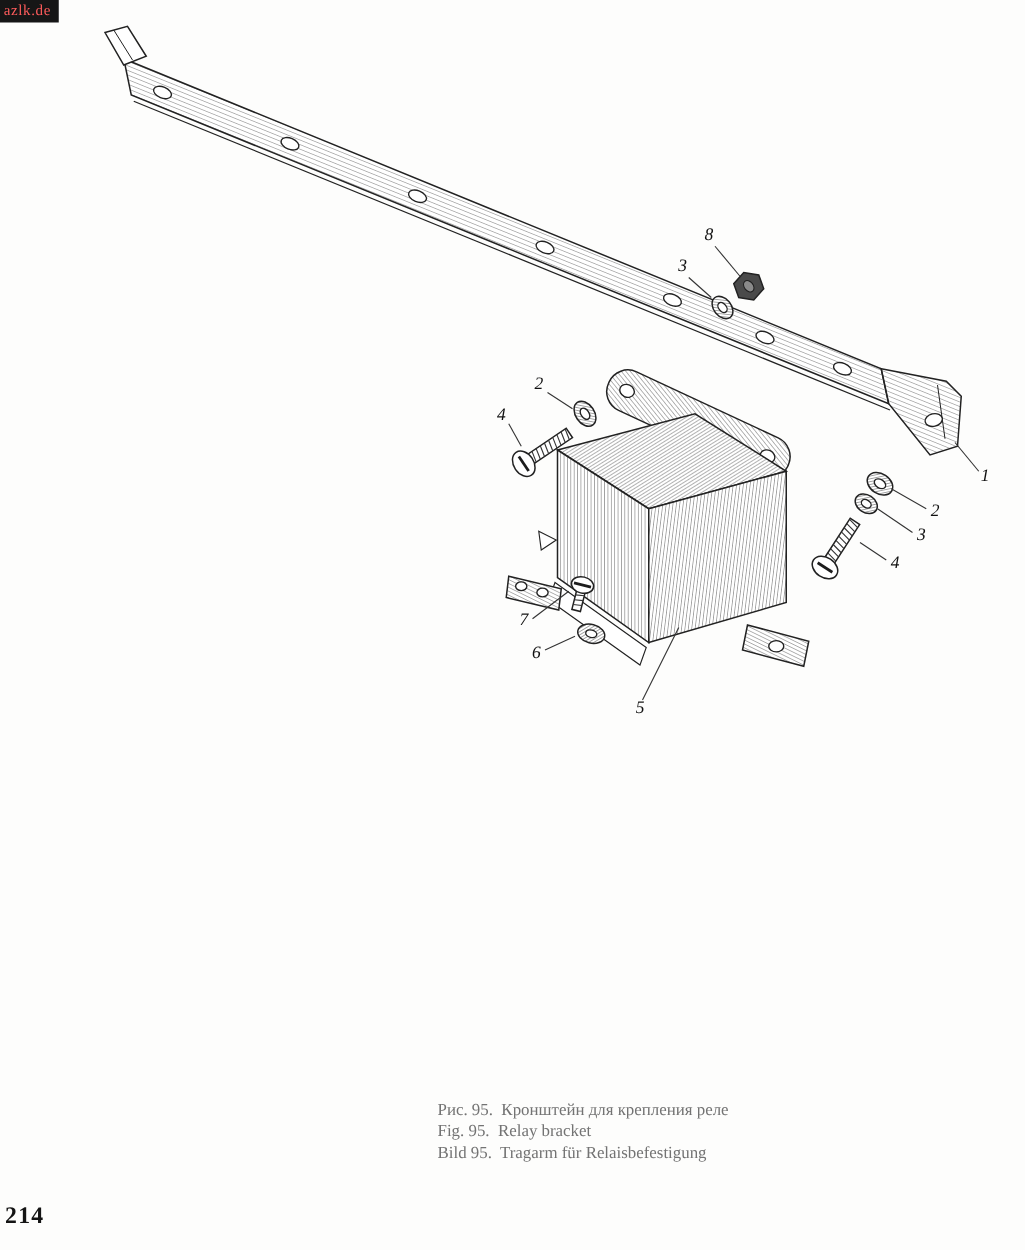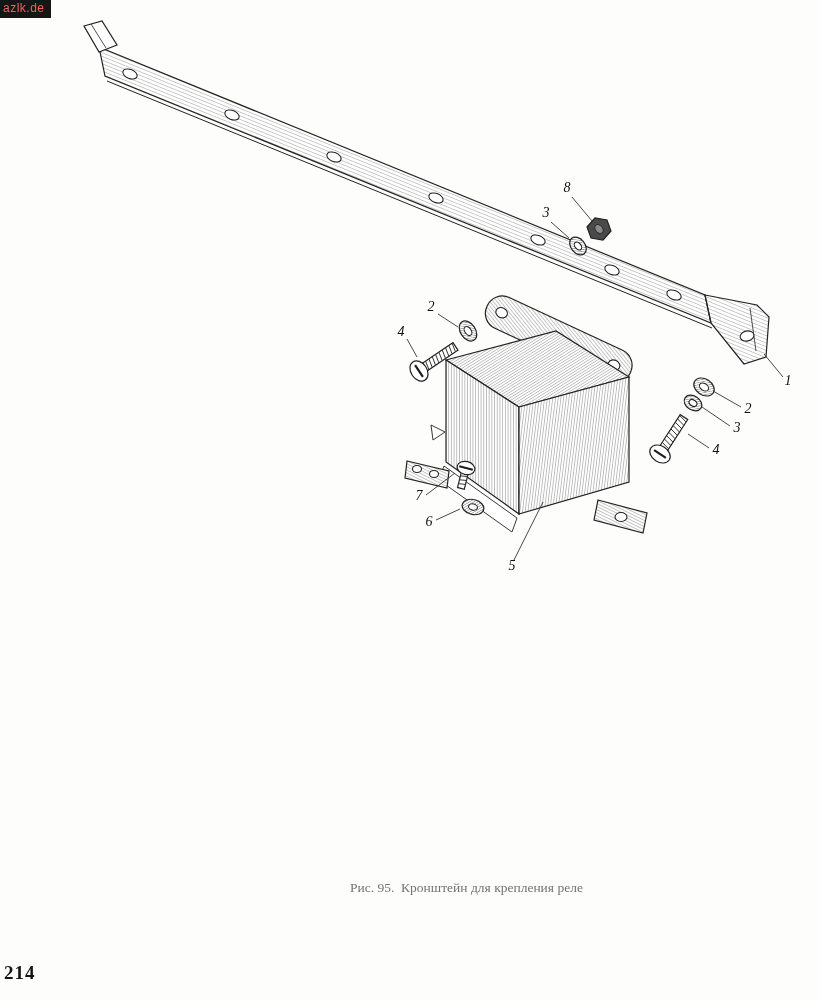--- a/index.html
+++ b/index.html
@@ -1,19 +1,19 @@
 <!DOCTYPE html>
 <html><head>
 <meta charset="utf-8">
 <style>
   html,body{margin:0;padding:0;background:#ffffff;}
   .page{position:relative;width:820px;height:1000px;background:#fdfdfc;overflow:hidden;
         font-family:"Liberation Serif",serif;color:#141414;}
   .watermark{position:absolute;left:0;top:0;background:#161616;color:#ff5c5c;
-             font-family:Liberation Sans, sans-serif;font-size:12px;line-height:15px;
+             font-family:Liberation Serif, serif;font-size:12px;line-height:15px;
              padding:1px 6px 2px 3px;letter-spacing:.5px;}
   .fig{position:absolute;left:0;top:0;}
   .captions{position:absolute;left:350px;top:879px;font-size:13.5px;line-height:17.2px;color:#737373;}
   .captions .cap{white-space:pre;}
   .captions .cap.indent{padding-left:3px;}
   .pagenum{position:absolute;left:4px;top:962px;font-size:19px;font-weight:bold;letter-spacing:1px;}
 
   
   .part{stroke:#222;stroke-width:1.2px;}
   .thin{stroke:#222;stroke-width:.9px;}
@@ -202,17 +202,19 @@
       <text class="co" x="737" y="432">3</text>
       <text class="co" x="716" y="454">4</text>
       <text class="co" x="419" y="500">7</text>
       <text class="co" x="429" y="526">6</text>
       <text class="co" x="512" y="570">5</text>
     </g>
   </svg>
 
   <div class="captions">
     <div class="cap">Рис. 95.  Кронштейн для крепления реле</div>
+    <div class="cap">Fig. 95.  Relay bracket</div>
+    <div class="cap">Bild 95.  Tragarm für Relaisbefestigung</div>
   </div>
 
   <div class="pagenum">214</div>
 
 </div>
 
 </body></html>

